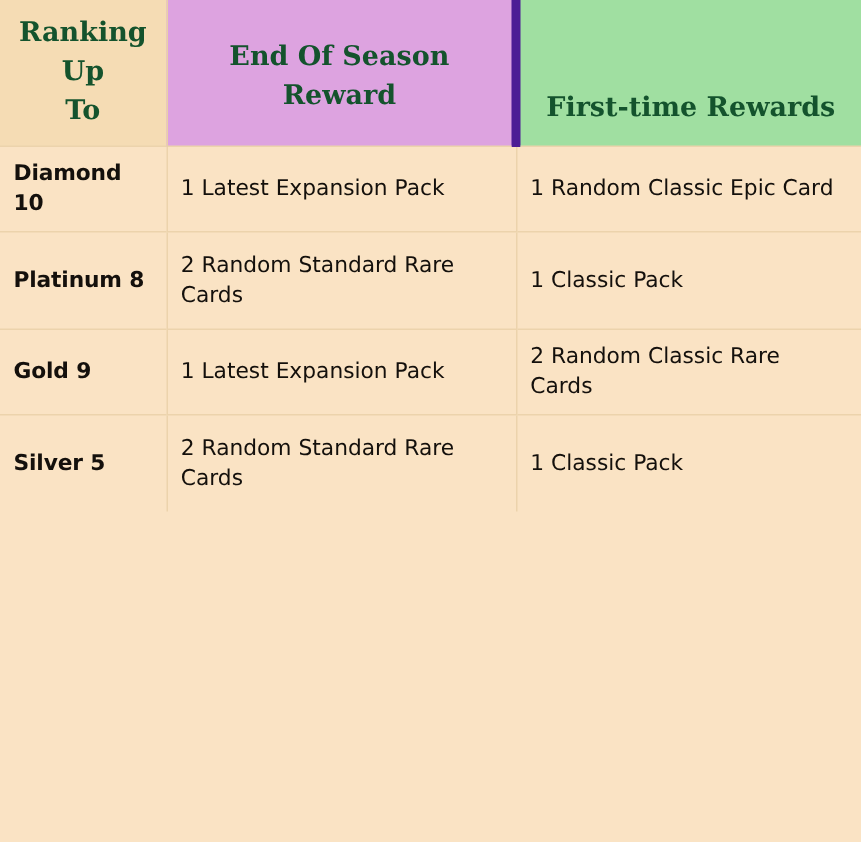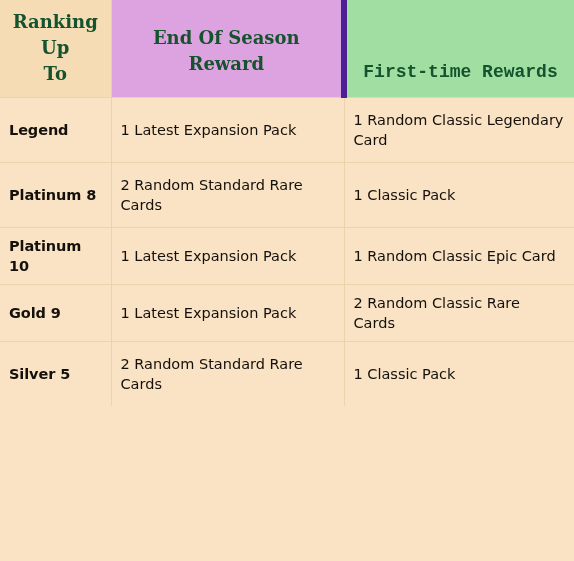--- a/index.html
+++ b/index.html
@@ -47,21 +47,20 @@
     background: #dda3e0;
     vertical-align: bottom;
     padding-bottom: 20px;
     border-right: 6px solid #4c1d95;
   }
   thead th.h-first {
     background: #a0dfa1;
     vertical-align: bottom;
     padding-bottom: 12px;
     border-right: none;
-    font-family: Liberation Mono, monospace;
   }
 
   
   tbody td {
     background: #fae3c4;
     vertical-align: middle;
     text-align: left;
     padding: 7px 9px;
     font-size: 14.5px;
     line-height: 1.42;
@@ -98,34 +97,29 @@
       <th class="h-season">
         <span>End Of Season Reward</span>
       </th>
       <th class="h-first">
         <span>First-time Rewards</span>
       </th>
     </tr>
   </thead>
 
   <tbody id="table-body">
-      <tr class="r-tall">
-        <td class="col-rank">Legend</td>
+      <tr class="r-short">
+        <td class="col-rank">Diamond 10</td>
         <td class="col-season">1 Latest Expansion Pack</td>
-        <td class="col-first">1 Random Classic Legendary Card</td>
+        <td class="col-first">1 Random Classic Epic Card</td>
       </tr>
       <tr class="r-tall">
         <td class="col-rank">Platinum 8</td>
         <td class="col-season">2 Random Standard Rare Cards</td>
         <td class="col-first">1 Classic Pack</td>
-      </tr>
-      <tr class="r-short">
-        <td class="col-rank">Platinum 10</td>
-        <td class="col-season">1 Latest Expansion Pack</td>
-        <td class="col-first">1 Random Classic Epic Card</td>
       </tr>
       <tr class="r-short">
         <td class="col-rank">Gold 9</td>
         <td class="col-season">1 Latest Expansion Pack</td>
         <td class="col-first">2 Random Classic Rare Cards</td>
       </tr>
       <tr class="r-tall">
         <td class="col-rank">Silver 5</td>
         <td class="col-season">2 Random Standard Rare Cards</td>
         <td class="col-first">1 Classic Pack</td>

